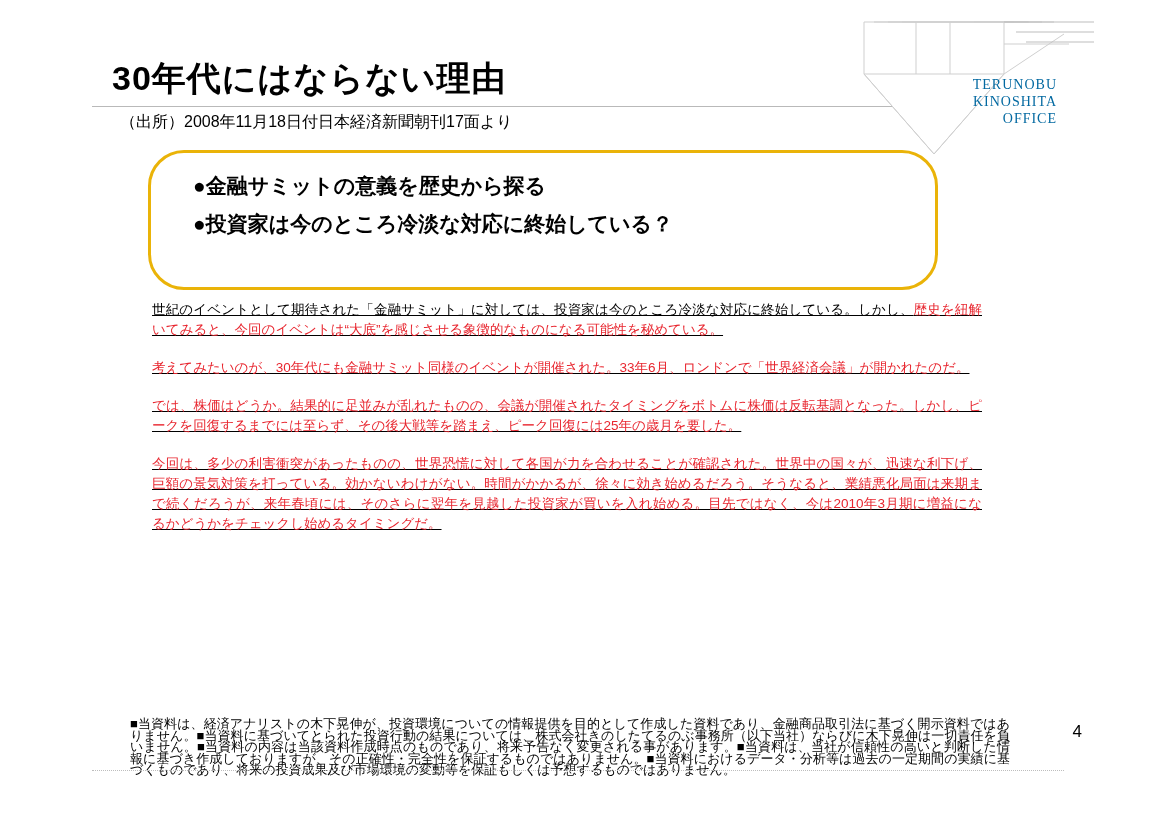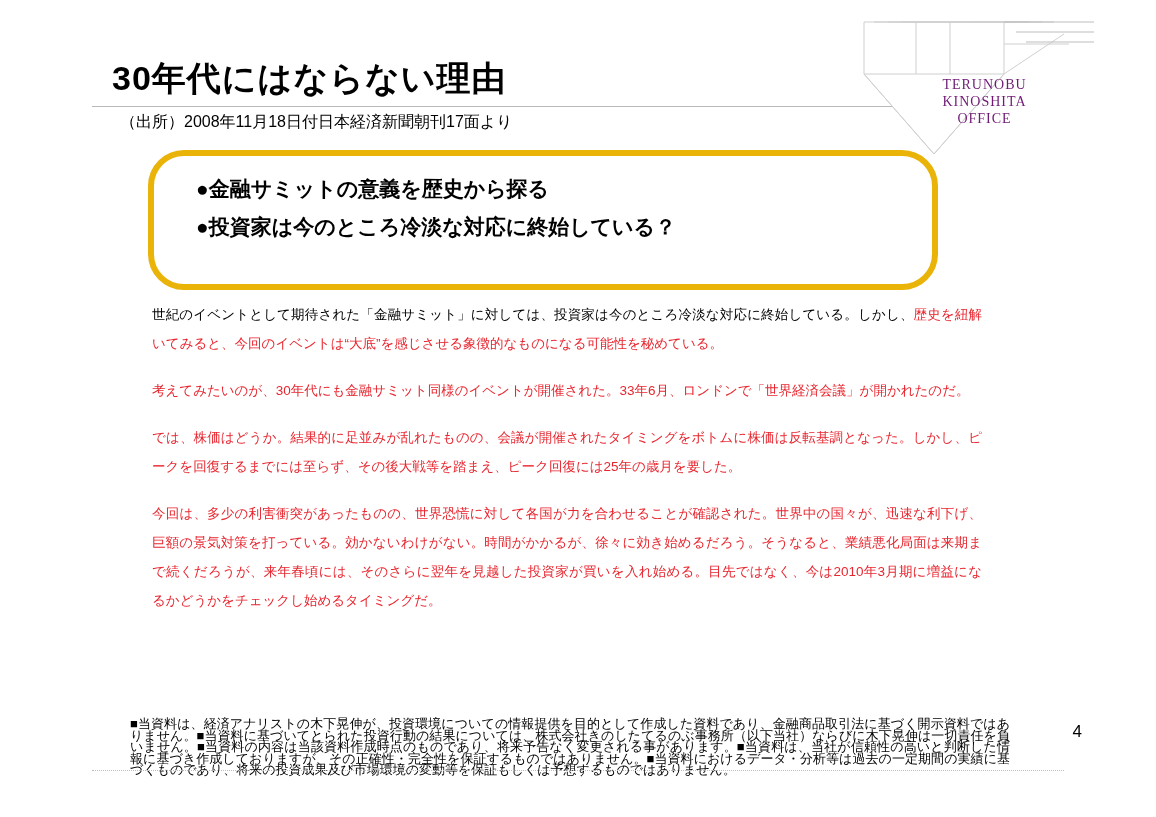--- a/index.html
+++ b/index.html
@@ -54,36 +54,36 @@
     top: 14px;
     width: 250px;
     height: 140px;
   }
   .logo-wrap svg { display: block; }
   .logo-text {
     position: absolute;
     left: 58px;
     top: 62px;
     width: 145px;
-    text-align: center;
+    text-align: right;
     font-family: "Liberation Serif", serif;
     font-size: 14px;
     line-height: 17px;
-    color: #701a75;
+    color: #0369a1;
     letter-spacing: 1px;
   }
 
   
   .callout {
     position: absolute;
     left: 148px;
     top: 150px;
     width: 790px;
     height: 140px;
-    border: 6px solid #eab308;
+    border: 3px solid #eab308;
     border-radius: 36px;
     background: #ffffff;
     box-sizing: border-box;
     padding: 14px 0 16px 42px;
   }
   .callout-item {
     font-size: 21px;
     font-weight: bold;
     color: #000000;
     line-height: 38px;
@@ -92,23 +92,24 @@
 
   
   .body-wrap {
     position: absolute;
     left: 152px;
     top: 300px;
     width: 830px;
   }
   .para {
     font-size: 13.5px;
-    line-height: 29px;
+    line-height: 20px;
     margin-bottom: 18px;
     text-align: justify;
+    text-decoration: underline;
   }
   .para span { display: inline; }
 
   
   .disclaimer {
     position: absolute;
     left: 130px;
     top: 718px;
     width: 880px;
     font-size: 13px;

